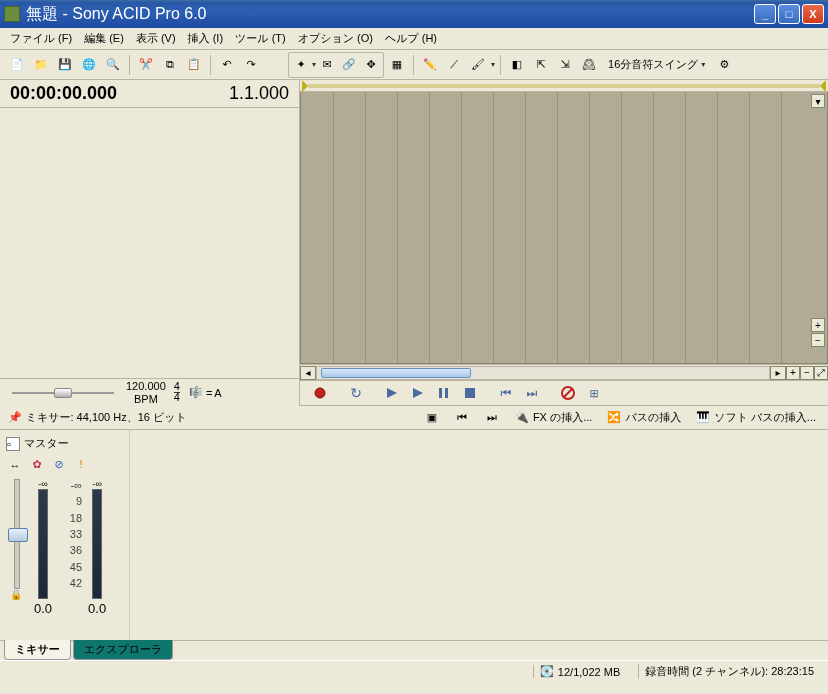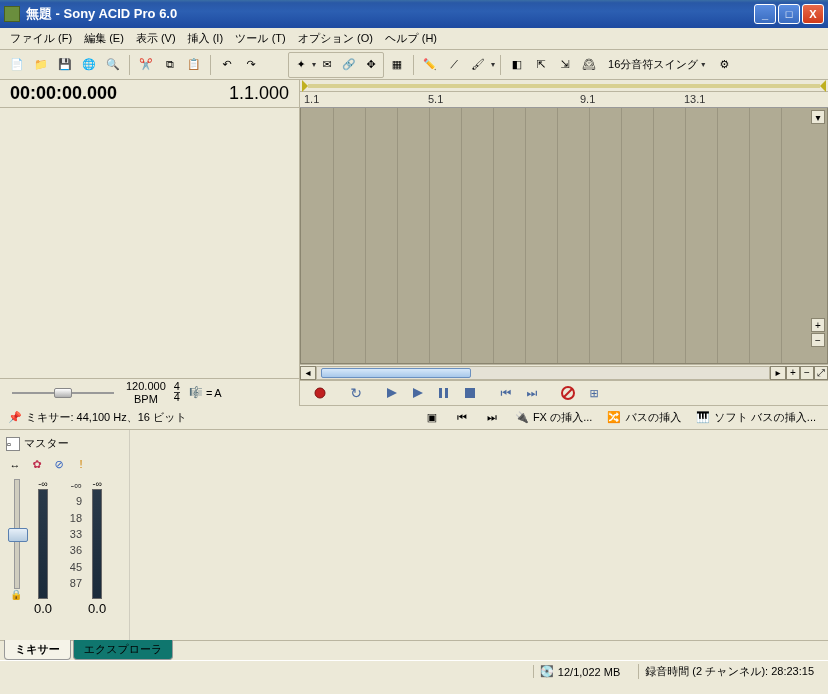--- a/index.html
+++ b/index.html
@@ -1,21 +1,21 @@
 <!DOCTYPE html>
 <html><head>
 <meta charset="utf-8">
 <style>
 * { box-sizing: border-box; margin: 0; padding: 0; font-family: Tahoma, "MS PGothic", sans-serif; font-size: 11px; }
 body { background: #ece9d8; width: 828px; height: 694px; overflow: hidden; }
 
 
 .titlebar { height: 28px; background: linear-gradient(#3a6ea5, #2958a6 10%, #2c5fb2 40%, #1d4aa0); display: flex; align-items: center; padding: 0 4px; color: #fff; }
 .titlebar-icon { width: 16px; height: 16px; background: #6a8e3d; margin-right: 6px; border: 1px solid #4a6020; }
-.titlebar-title { flex: 1; font-weight: bold; font-size: 13px; }
+.titlebar-title { flex: 1; font-weight: normal; font-size: 16px; }
 .win-btns { display: flex; gap: 2px; }
 .win-btn { width: 22px; height: 20px; display: flex; align-items: center; justify-content: center; font-weight: bold; border: 1px solid #fff; border-radius: 3px; color: #fff; cursor: pointer; }
 .win-min, .win-max { background: linear-gradient(#5a8de0, #3a6cc0); }
 .win-close { background: linear-gradient(#e86a4a, #d03a1a); }
 
 
 .menubar { height: 22px; background: #ece9d8; border-bottom: 1px solid #bab5a0; display: flex; align-items: center; padding: 0 4px; }
 .menu-item { padding: 2px 6px; cursor: pointer; }
 
 
@@ -237,26 +237,20 @@
         <span>A</span>
       </div>
     </div>
   </div>
 
   <div class="right-panel">
     <div class="ruler-strip">
       <div class="ruler-marker left"></div>
       <div style="position:absolute;left:8px;right:8px;top:4px;height:4px;background:#d8d090;"></div>
       <div class="ruler-marker right"></div>
-    </div>
-    <div class="time-ruler">
-      <span class="ruler-label" style="left:4px">1.1</span>
-      <span class="ruler-label" style="left:128px">5.1</span>
-      <span class="ruler-label" style="left:280px">9.1</span>
-      <span class="ruler-label" style="left:384px">13.1</span>
     </div>
     <div class="track-canvas">
       <div class="vline" style="left:32px"></div>
         <div class="vline" style="left:64px"></div>
         <div class="vline" style="left:96px"></div>
       <div class="vline" style="left:128px"></div>
         <div class="vline" style="left:160px"></div>
         <div class="vline" style="left:192px"></div>
       <div class="vline" style="left:224px"></div>
         <div class="vline" style="left:256px"></div>
@@ -394,21 +388,21 @@
         <div class="meter-bar"></div>
         <div class="meter-label">0.0</div>
       </div>
       <div class="meter-scale">
         <span>-∞</span>
         <span>9</span>
         <span>18</span>
         <span>33</span>
         <span>36</span>
         <span>45</span>
-        <span>87</span>
+        <span>42</span>
       </div>
       <div style="display:flex;flex-direction:column;align-items:center">
         <div style="font-size:9px">-∞</div>
         <div class="meter-bar"></div>
         <div class="meter-label">0.0</div>
       </div>
     </div>
   </div>
 </div>
 

